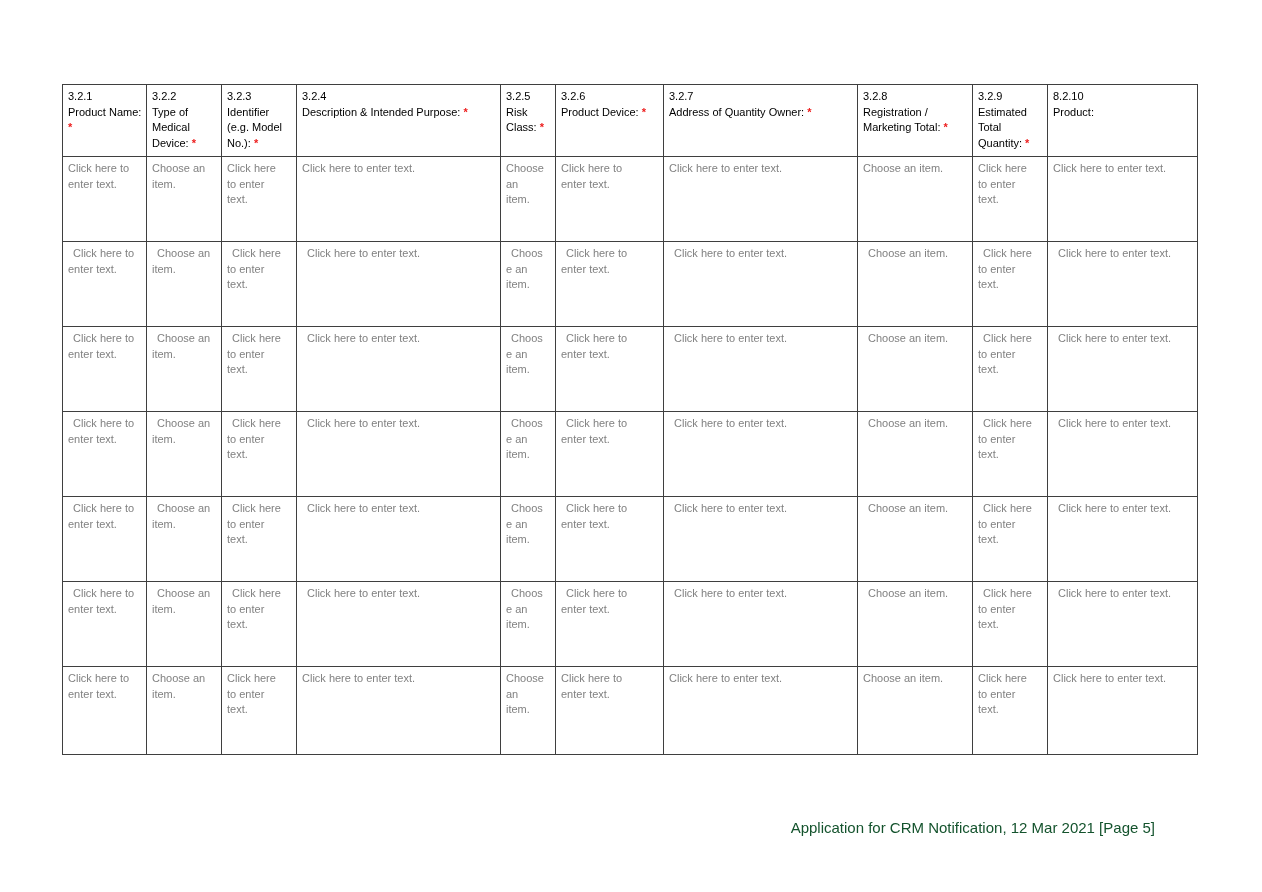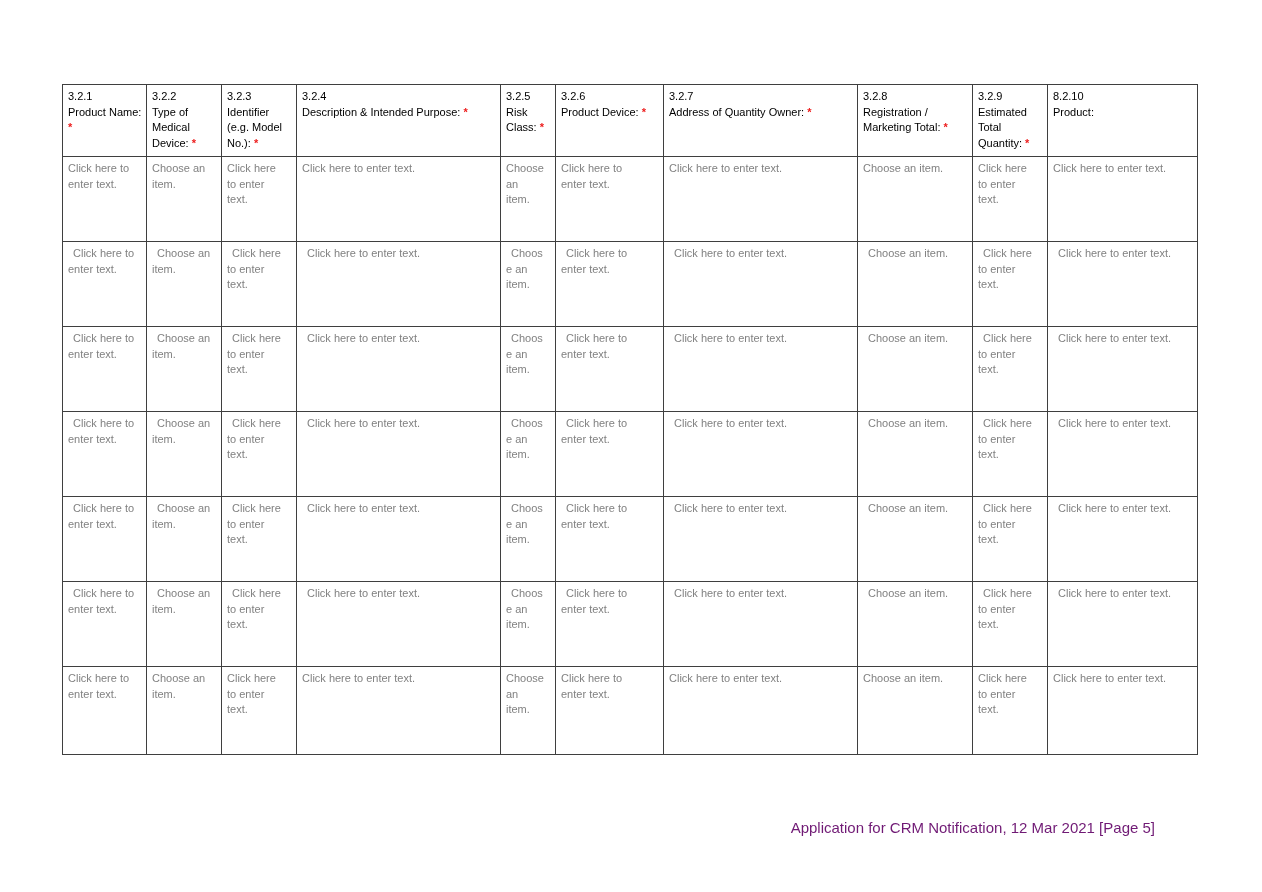--- a/index.html
+++ b/index.html
@@ -57,21 +57,21 @@
     white-space: pre-line;
     background: #fff;
   }
   tr.indent td { text-indent: 5px; }
   tbody tr.last td { height: 88px; }
   .footer {
     position: absolute;
     top: 819px;
     right: 107px;
     font-size: 15px;
-    color: #701a75;
+    color: #14532d;
   }
 </style>
 </head>
 <body>
 
 <table class="form-table">
   <colgroup>
     <col style="width:84px">
       <col style="width:75px">
       <col style="width:75px">

